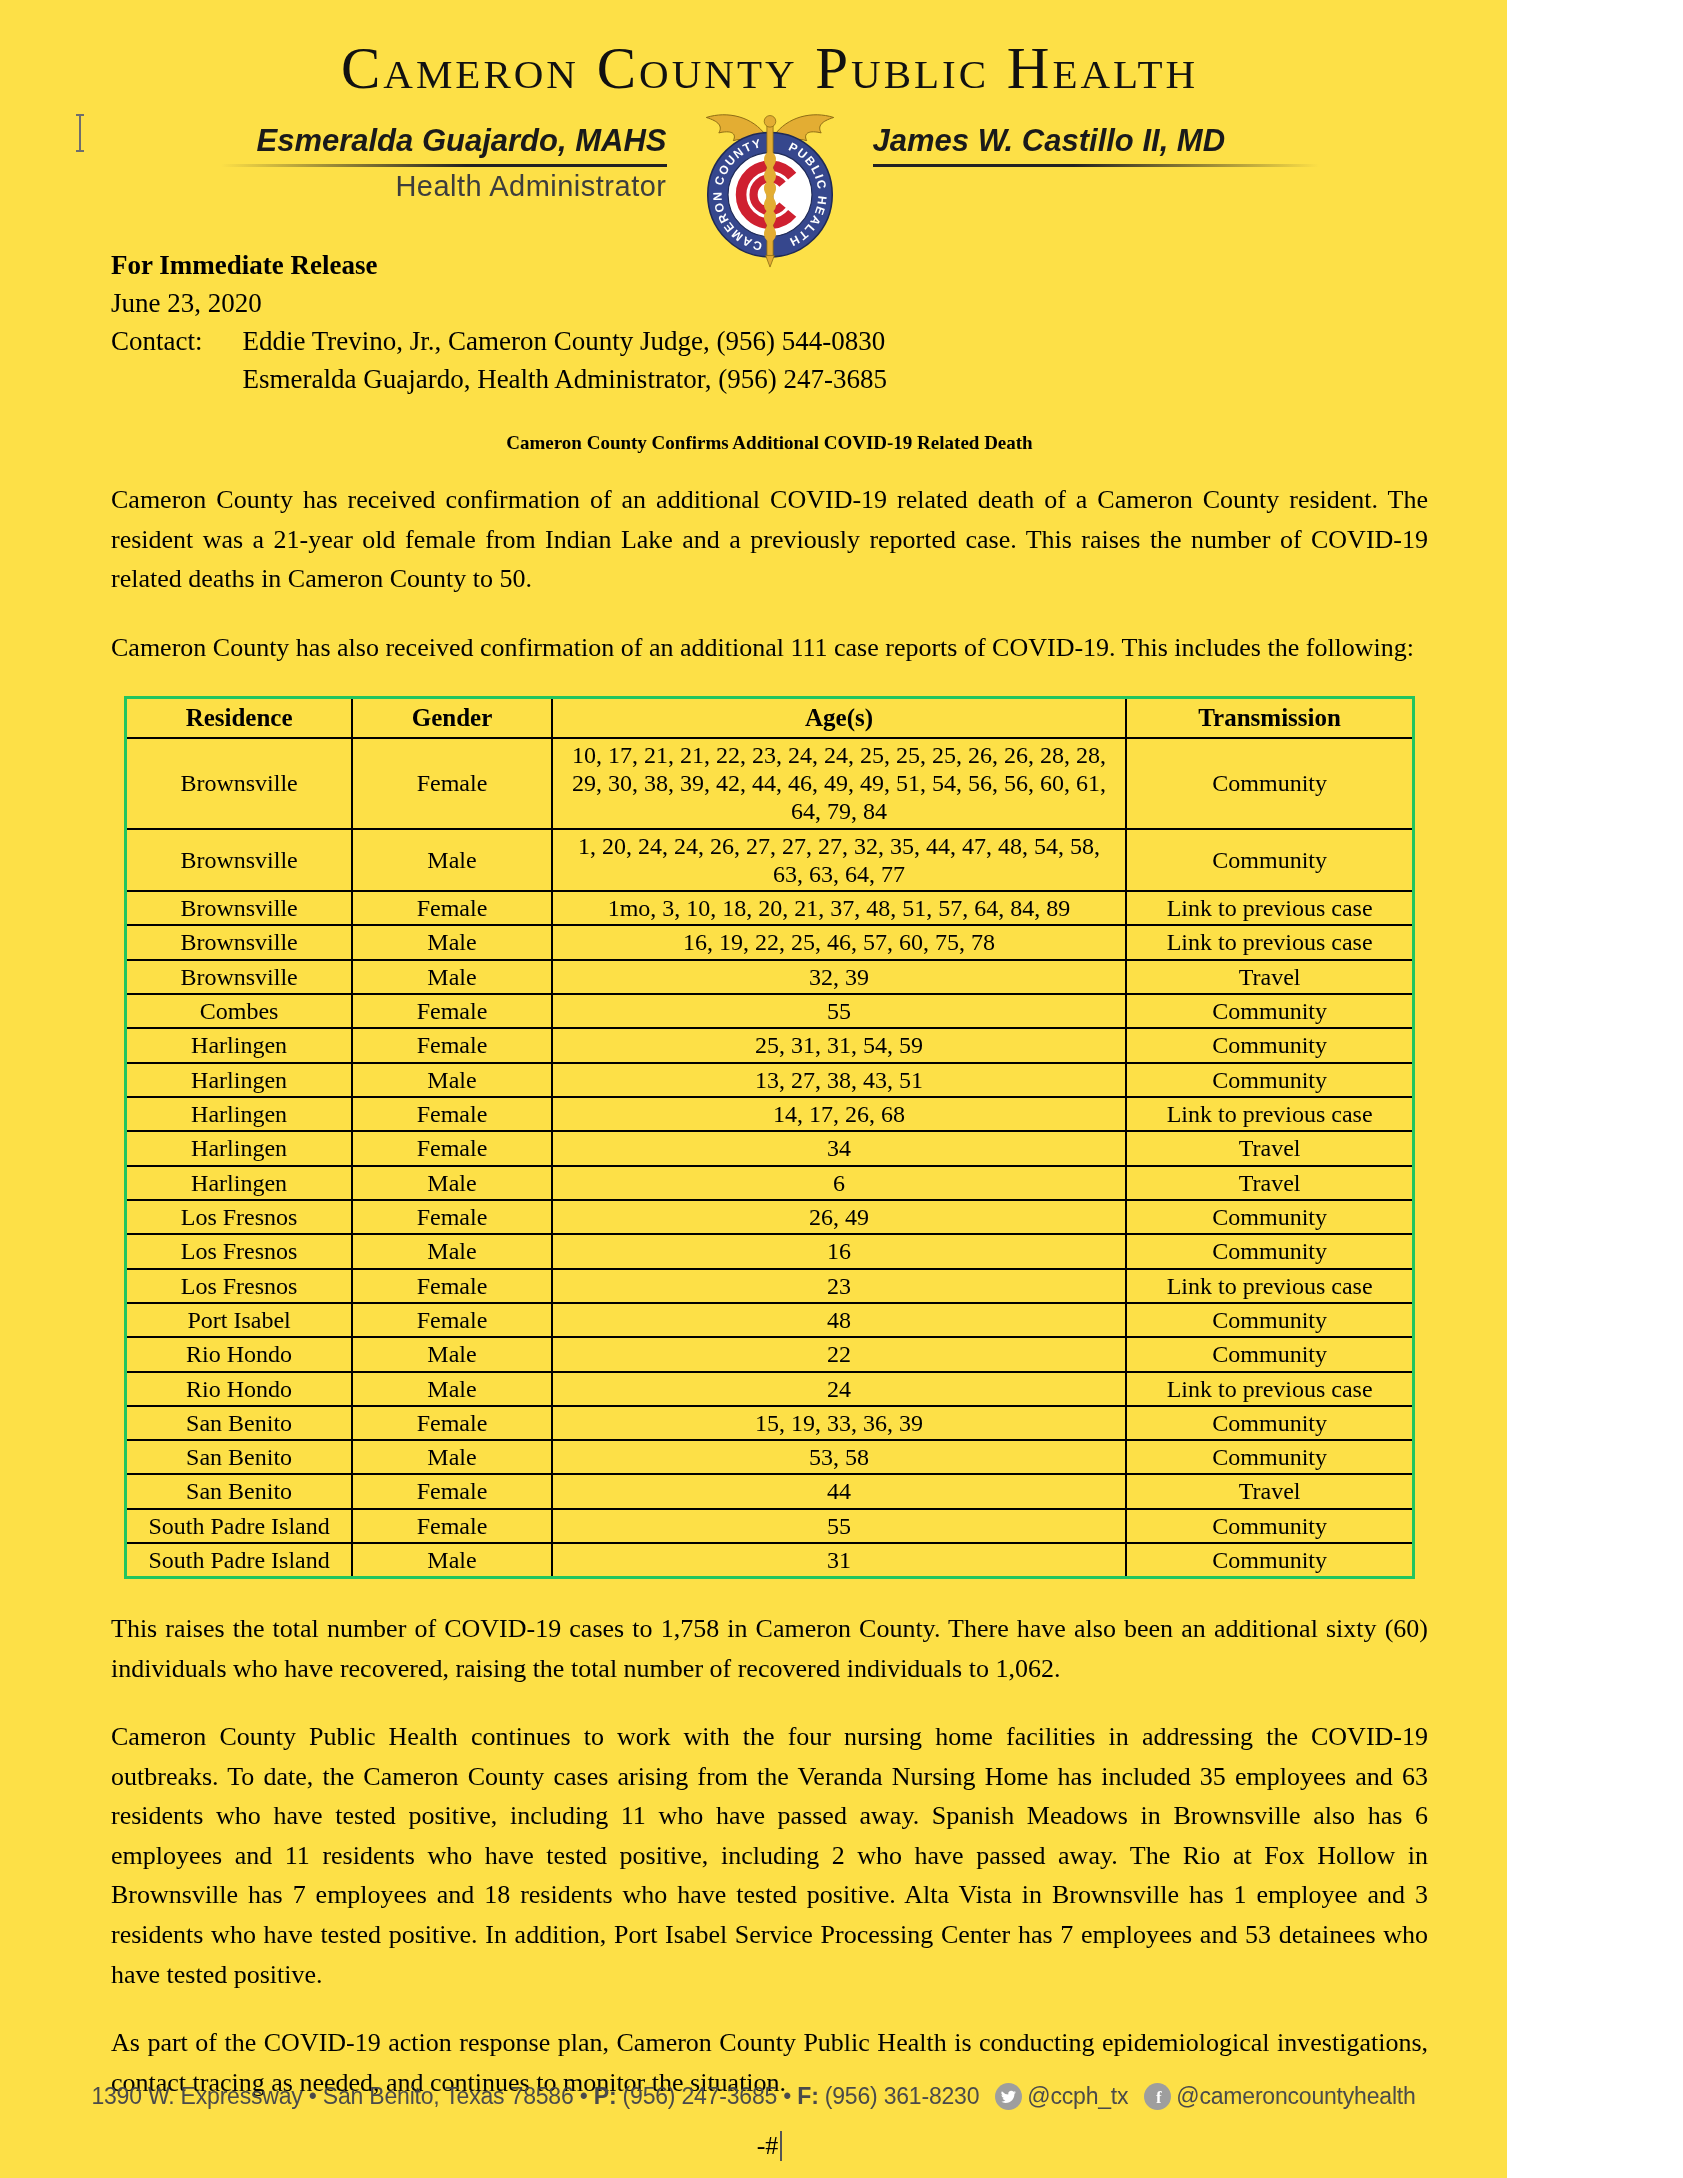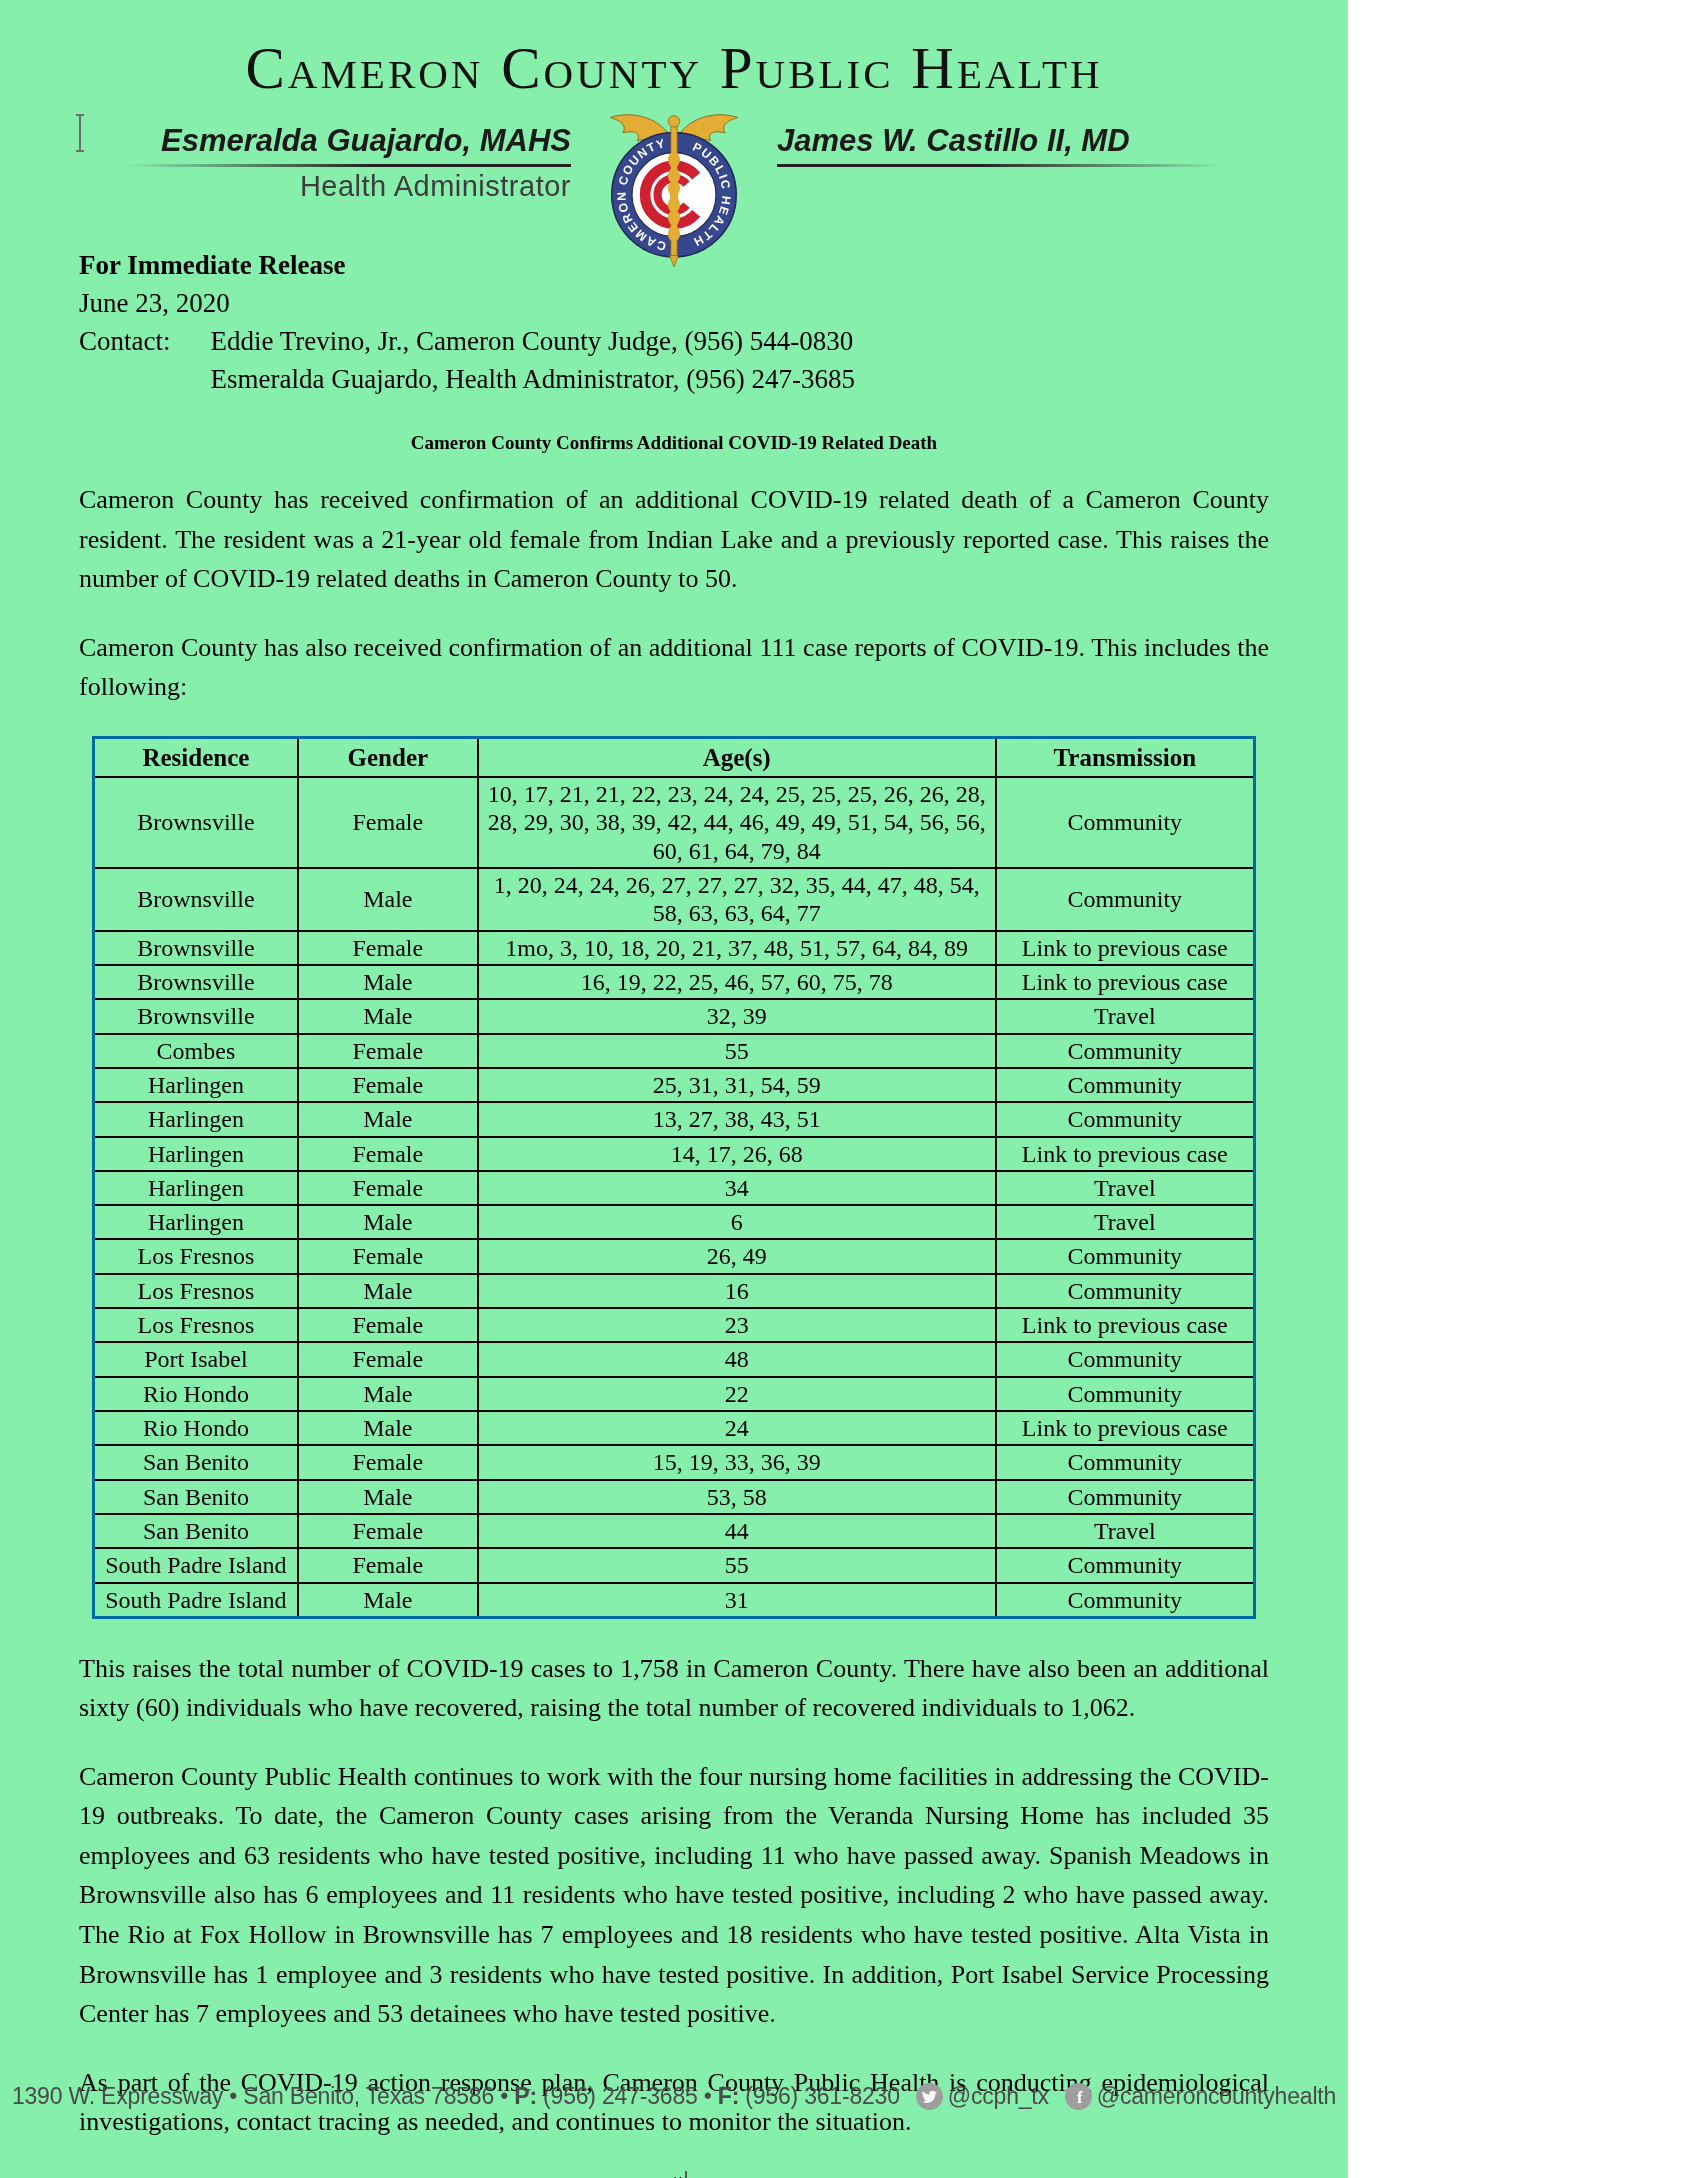--- a/index.html
+++ b/index.html
@@ -3,22 +3,22 @@
 <meta charset="utf-8">
 <style>
   :root{
     --logo-blue:#36478d; --logo-blue-dark:#1f2a55; --logo-red:#cf2030;
     --logo-gold:#e3ad33; --logo-gold-dark:#8a6914; --rule-dark:#222222;
     --footer-gray:#4a4a4a; --icon-gray:#9e9e9e; --cursor-gray:#6e6e6e;
   }
   *{box-sizing:border-box; margin:0; padding:0;}
   html,body{background:#fff;}
   .page{
-    position:relative; width:1348px; height:2178px; background:#86efac;
-    font-family:"Liberation Serif", serif; color:#000; overflow:hidden;
+    position:relative; width:1507px; height:2178px; background:#fde047;
+    font-family:"Liberation Serif", serif; color:#000; overflow:hidden;padding-left:32px;
   }
   
   .ibeam{
     position:absolute; left:76px; top:114px; width:8px; height:38px;
   }
   .ibeam::before{content:""; position:absolute; left:3px; top:0; bottom:0; width:2px; background:var(--cursor-gray);}
   .ibeam::after{content:""; position:absolute; left:0; top:0; width:8px; height:2px; background:var(--cursor-gray); box-shadow:0 36px 0 var(--cursor-gray);}
 
   h1.org-title{
     margin-top:34px; text-align:center;
@@ -46,21 +46,21 @@
   .content{padding:0 79px;}
   .fir{font-weight:bold; font-size:27px; margin-top:6px;}
   .plain-line{font-size:27px; margin-top:7px;}
   .contact-row{display:flex; font-size:27px; margin-top:7px;}
   .contact-lines{margin-left:40px;}
   .contact-lines div{margin-bottom:7px;}
   h2.headline{text-align:center; font-size:19px; font-weight:bold; margin:30px 0 26px;}
   p.body-par{font-size:26px; line-height:1.52; text-align:justify; margin-bottom:29px;}
   table.cases{
     width:calc(100% - 26px); margin:0 13px 30px; border-collapse:collapse;
-    border:3px solid #0369a1;
+    border:3px solid #22c55e;
   }
   table.cases th, table.cases td{
     border:2px solid #000; text-align:center; vertical-align:middle;
     font-size:24px; line-height:1.18; padding:2px 8px;
   }
   table.cases th{font-size:25px; font-weight:bold; padding:4px 8px;}
   col.c-res{width:17.6%;} col.c-gen{width:15.5%;} col.c-age{width:44.6%;} col.c-tra{width:22.3%;}
   .endmark{text-align:center; font-size:26px; margin-top:4px;}
   .caret{display:inline-block; width:2px; height:30px; background:#555; margin-left:2px; vertical-align:-7px;}
   .footer{

